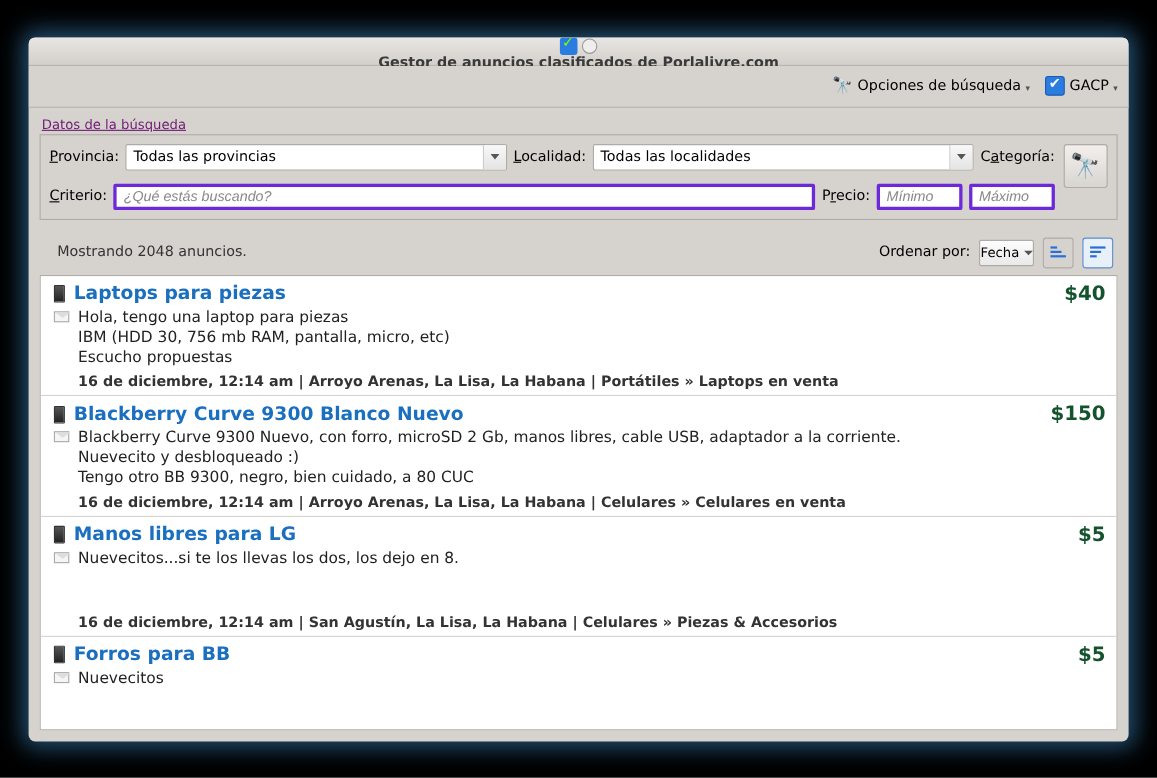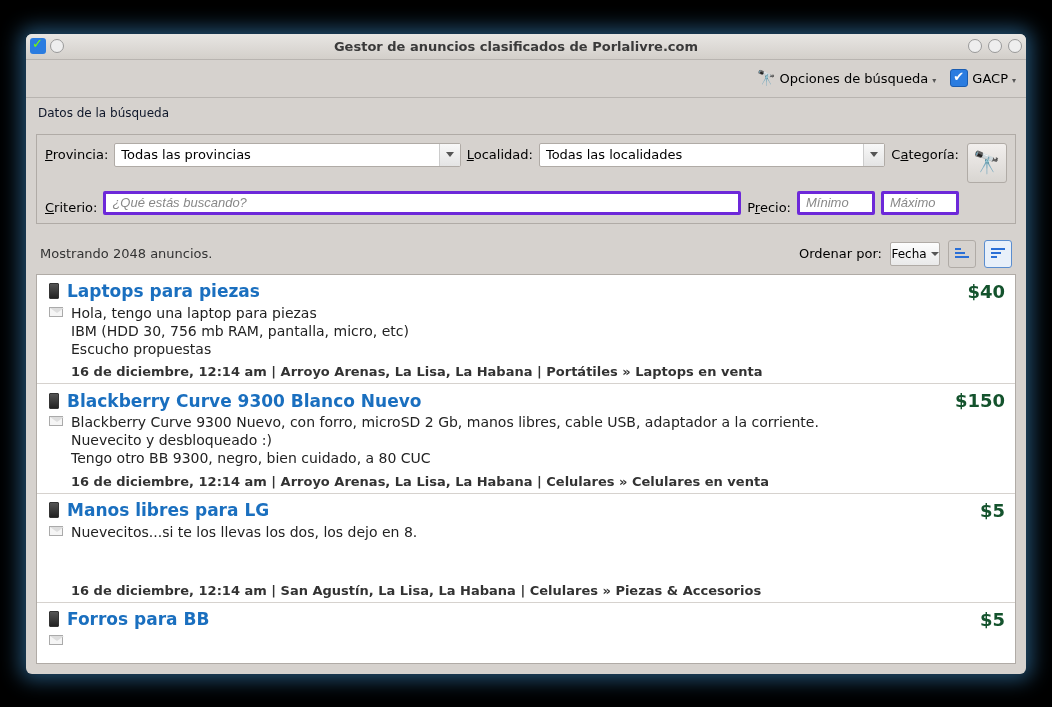--- a/index.html
+++ b/index.html
@@ -22,20 +22,21 @@
   flex-direction: column;
   overflow: hidden;
 }
 .titlebar {
   height: 26px;
   background: linear-gradient(#e8e6e3, #d3cfca);
   border-bottom: 1px solid #b8b4b0;
   display: flex;
   align-items: center;
   padding: 0 4px;
+  flex-direction: column;
 }
 .titlebar .tb-left { display: flex; align-items: center; gap: 4px; }
 .titlebar .tb-title {
   flex: 1;
   text-align: center;
   font-weight: bold;
   color: #3a3a3a;
 }
 .titlebar .tb-right { display: flex; align-items: center; gap: 6px; }
 .tb-btn { width: 14px; height: 14px; border-radius: 7px; background: #eee; border: 1px solid #999; }
@@ -64,35 +65,36 @@
 .gacp-check {
   width: 18px; height: 18px; background: #2a7ce0; border-radius: 3px; position: relative; border: 1px solid #1a5cb0;
 }
 .gacp-check::after { content: "✔"; color: #fff; position: absolute; left: 2px; top: -1px; font-size: 13px; }
 
 .searchbox {
   margin: 8px 10px 0 10px;
 }
 .searchbox-label {
   font-size: 12px;
-  color: #0f172a;
-  margin-bottom: 14px;
+  color: #701a75;
+  margin-bottom: 2px;
   padding-left: 2px;
+  text-decoration: underline;
 }
 .searchbox-frame {
   border: 1px solid #b0aba6;
   background: #d6d2ce;
   padding: 8px;
 }
 .sf-row {
   display: flex;
   align-items: center;
   gap: 6px;
 }
-.sf-row + .sf-row { margin-top: 24px; align-items: flex-end; }
+.sf-row + .sf-row { margin-top: 12px; }
 .sf-label { font-size: 13px; white-space: nowrap; }
 .sf-label .u { text-decoration: underline; }
 .sf-select {
   flex: 1;
   height: 24px;
   background: #fff;
   border: 1px solid #b0aba6;
   border-radius: 2px;
   padding: 0 22px 0 6px;
   font-size: 13px;
@@ -138,20 +140,21 @@
   display: flex; align-items: center; justify-content: center;
   font-size: 22px;
   cursor: pointer;
 }
 
 .resultbar {
   display: flex;
   align-items: center;
   padding: 16px 14px 6px 14px;
   gap: 8px;
+  margin-left: 12px;
 }
 .resultbar .count { flex: 1; font-size: 13px; color: #333; }
 .sort-label { font-size: 13px; }
 .sort-select {
   height: 24px; width: 50px;
   border: 1px solid #b0aba6;
   border-radius: 2px;
   background: linear-gradient(#fdfdfd,#e9e9e9);
   display: flex; align-items: center; justify-content: center;
   gap: 4px;
@@ -391,18 +394,19 @@
       </div>
 
       <div class="item">
         <div class="item-head">
           <div class="phone-icon"></div>
           <div class="item-title">Forros para BB</div>
           <div class="item-price">$5</div>
         </div>
         <div class="item-body">
           <div class="env-icon"></div>
+          <div class="item-desc">Nuevecitos</div>
         </div>
       </div>
 
     </div>
   </div>
 </div>
 
 </body></html>

